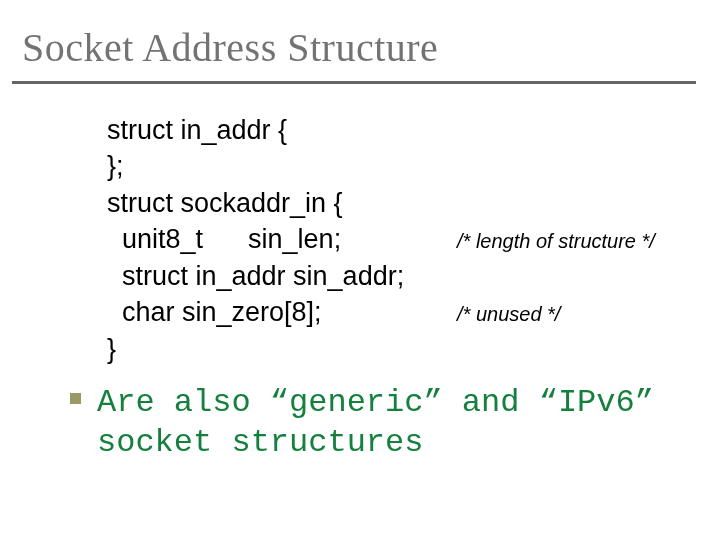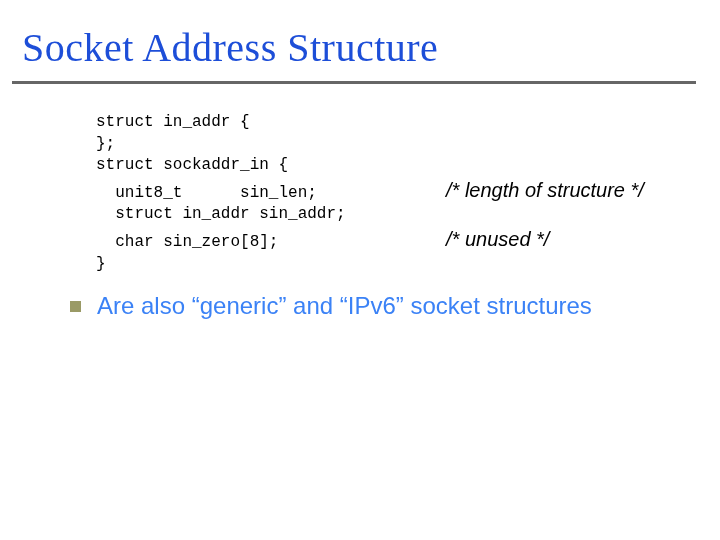--- a/index.html
+++ b/index.html
@@ -1,28 +1,28 @@
 <!DOCTYPE html>
 <html><head>
 <meta charset="utf-8">
 <style>
   * { margin: 0; padding: 0; box-sizing: border-box; }
   html, body { width: 720px; height: 540px; background: #fff; font-family: "Times New Roman", Times, serif; }
   .slide { position: relative; width: 720px; height: 540px; padding: 18px 24px 24px 12px; overflow: hidden; }
   .title-wrap { border-bottom: 3px solid #666; padding: 6px 0 10px 10px; margin-bottom: 28px; }
-  .title { font-size: 40px; color: #1d4ed8; font-weight: 400; letter-spacing: 0.5px; }
+  .title { font-size: 40px; color: #737373; font-weight: 400; letter-spacing: 0.5px; }
   .code-block { margin-left: 84px; }
   .code-row { display: flex; align-items: baseline; line-height: 1.35; }
-  .code-text { font-family: Liberation Mono, monospace; font-size: 16px; color: #000; white-space: pre; }
+  .code-text { font-family: Liberation Sans, sans-serif; font-size: 27px; color: #000; white-space: pre; margin-left: 11px; }
   .code-comment { font-family: Arial, Helvetica, sans-serif; font-size: 20px; font-style: italic; color: #000; }
   .col-a { width: 350px; }
   .col-b { flex: 1; }
   .bullet-row { display: flex; align-items: flex-start; margin-top: 16px; margin-left: 58px; }
   .bullet-icon { width: 11px; height: 11px; background: #9a9a66; margin-top: 10px; margin-right: 16px; flex-shrink: 0; }
-  .bullet-text { font-family: Liberation Sans, sans-serif; font-size: 24px; color: #3b82f6; line-height: 1.25; }
+  .bullet-text { font-family: Liberation Mono, monospace; font-size: 32px; color: #15803d; line-height: 1.25; }
 </style>
 </head>
 <body>
 
 <div class="slide">
 
   <div class="title-wrap">
     <div class="title">Socket Address Structure</div>
   </div>
 

